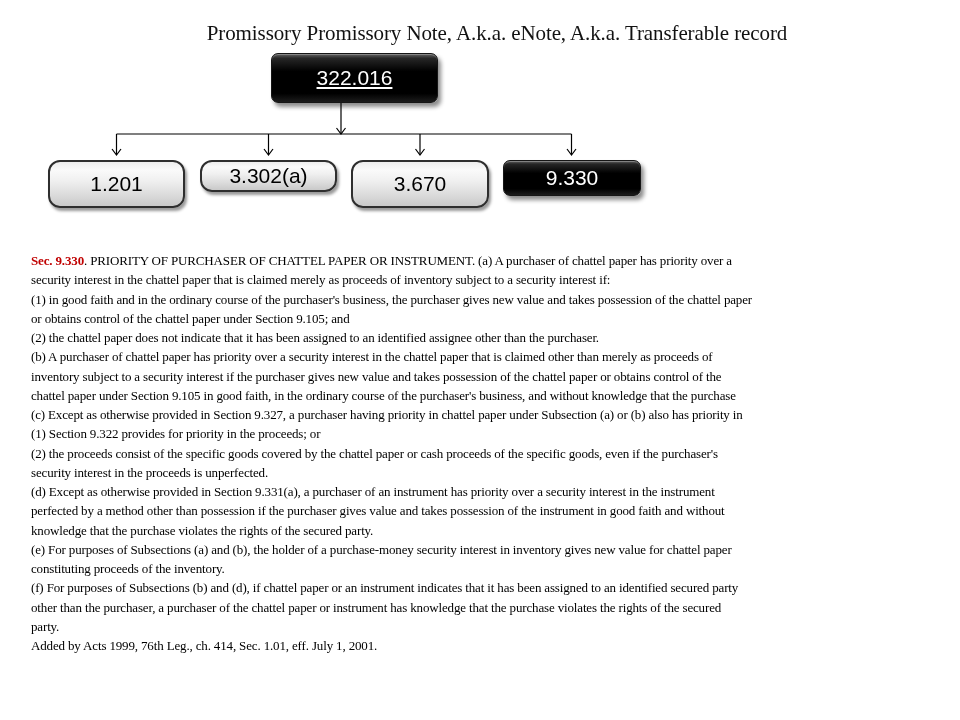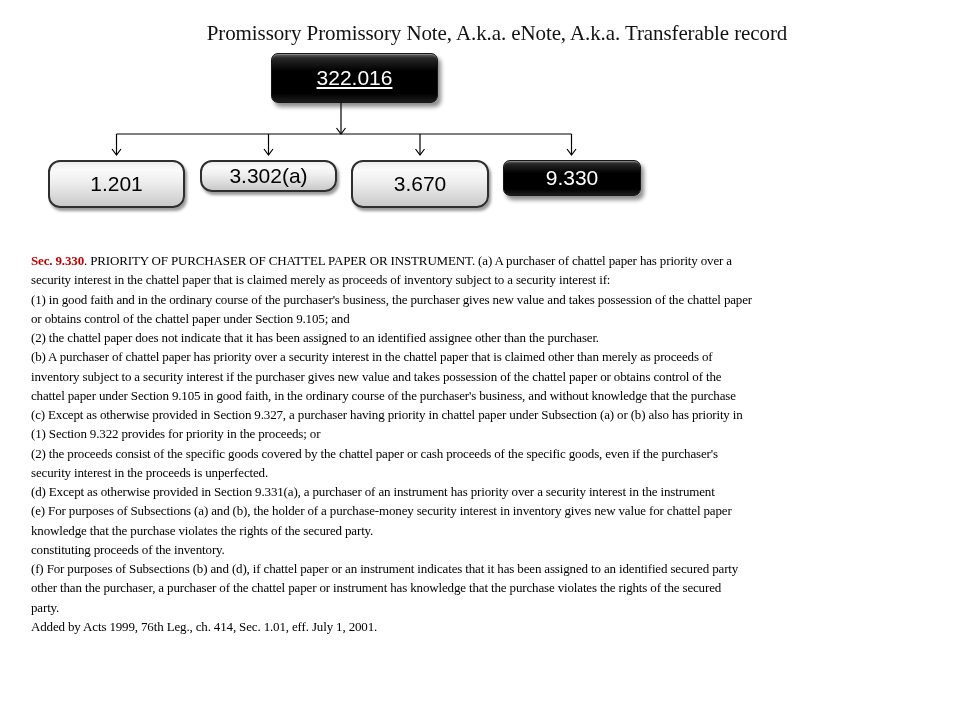--- a/index.html
+++ b/index.html
@@ -83,22 +83,23 @@
     <div class="tline">or obtains control of the chattel paper under Section 9.105; and</div>
     <div class="tline">(2) the chattel paper does not indicate that it has been assigned to an identified assignee other than the purchaser.</div>
     <div class="tline">(b) A purchaser of chattel paper has priority over a security interest in the chattel paper that is claimed other than merely as proceeds of</div>
     <div class="tline">inventory subject to a security interest if the purchaser gives new value and takes possession of the chattel paper or obtains control of the</div>
     <div class="tline">chattel paper under Section 9.105 in good faith, in the ordinary course of the purchaser's business, and without knowledge that the purchase</div>
     <div class="tline">(c) Except as otherwise provided in Section 9.327, a purchaser having priority in chattel paper under Subsection (a) or (b) also has priority in</div>
     <div class="tline">(1) Section 9.322 provides for priority in the proceeds; or</div>
     <div class="tline">(2) the proceeds consist of the specific goods covered by the chattel paper or cash proceeds of the specific goods, even if the purchaser's</div>
     <div class="tline">security interest in the proceeds is unperfected.</div>
     <div class="tline">(d) Except as otherwise provided in Section 9.331(a), a purchaser of an instrument has priority over a security interest in the instrument</div>
+    <div class="tline">perfected by a method other than possession if the purchaser gives value and takes possession of the instrument in good faith and without</div>
+    <div class="tline">knowledge that the purchase violates the rights of the secured party.</div>
     <div class="tline">(e) For purposes of Subsections (a) and (b), the holder of a purchase-money security interest in inventory gives new value for chattel paper</div>
-    <div class="tline">knowledge that the purchase violates the rights of the secured party.</div>
     <div class="tline">constituting proceeds of the inventory.</div>
     <div class="tline">(f) For purposes of Subsections (b) and (d), if chattel paper or an instrument indicates that it has been assigned to an identified secured party</div>
     <div class="tline">other than the purchaser, a purchaser of the chattel paper or instrument has knowledge that the purchase violates the rights of the secured</div>
     <div class="tline">party.</div>
     <div class="tline">Added by Acts 1999, 76th Leg., ch. 414, Sec. 1.01, eff. July 1, 2001.</div>
   </div>
 
 </div>
 
 </body></html>

